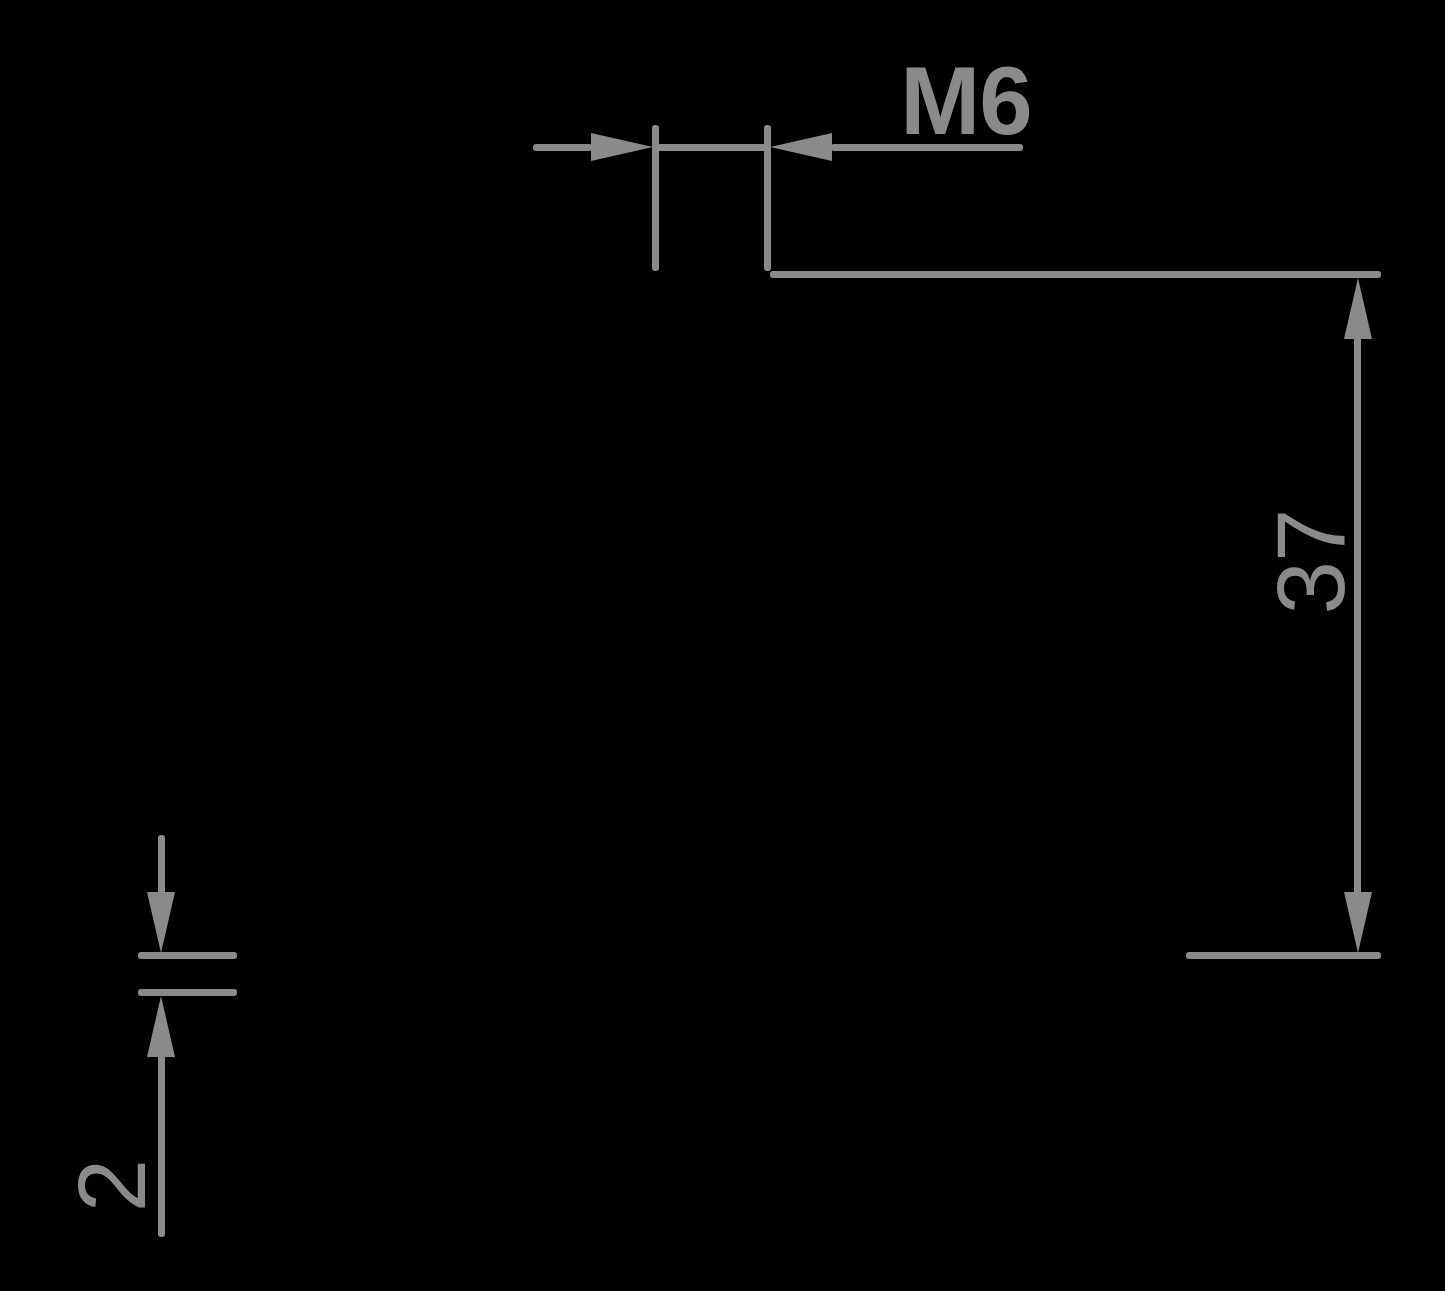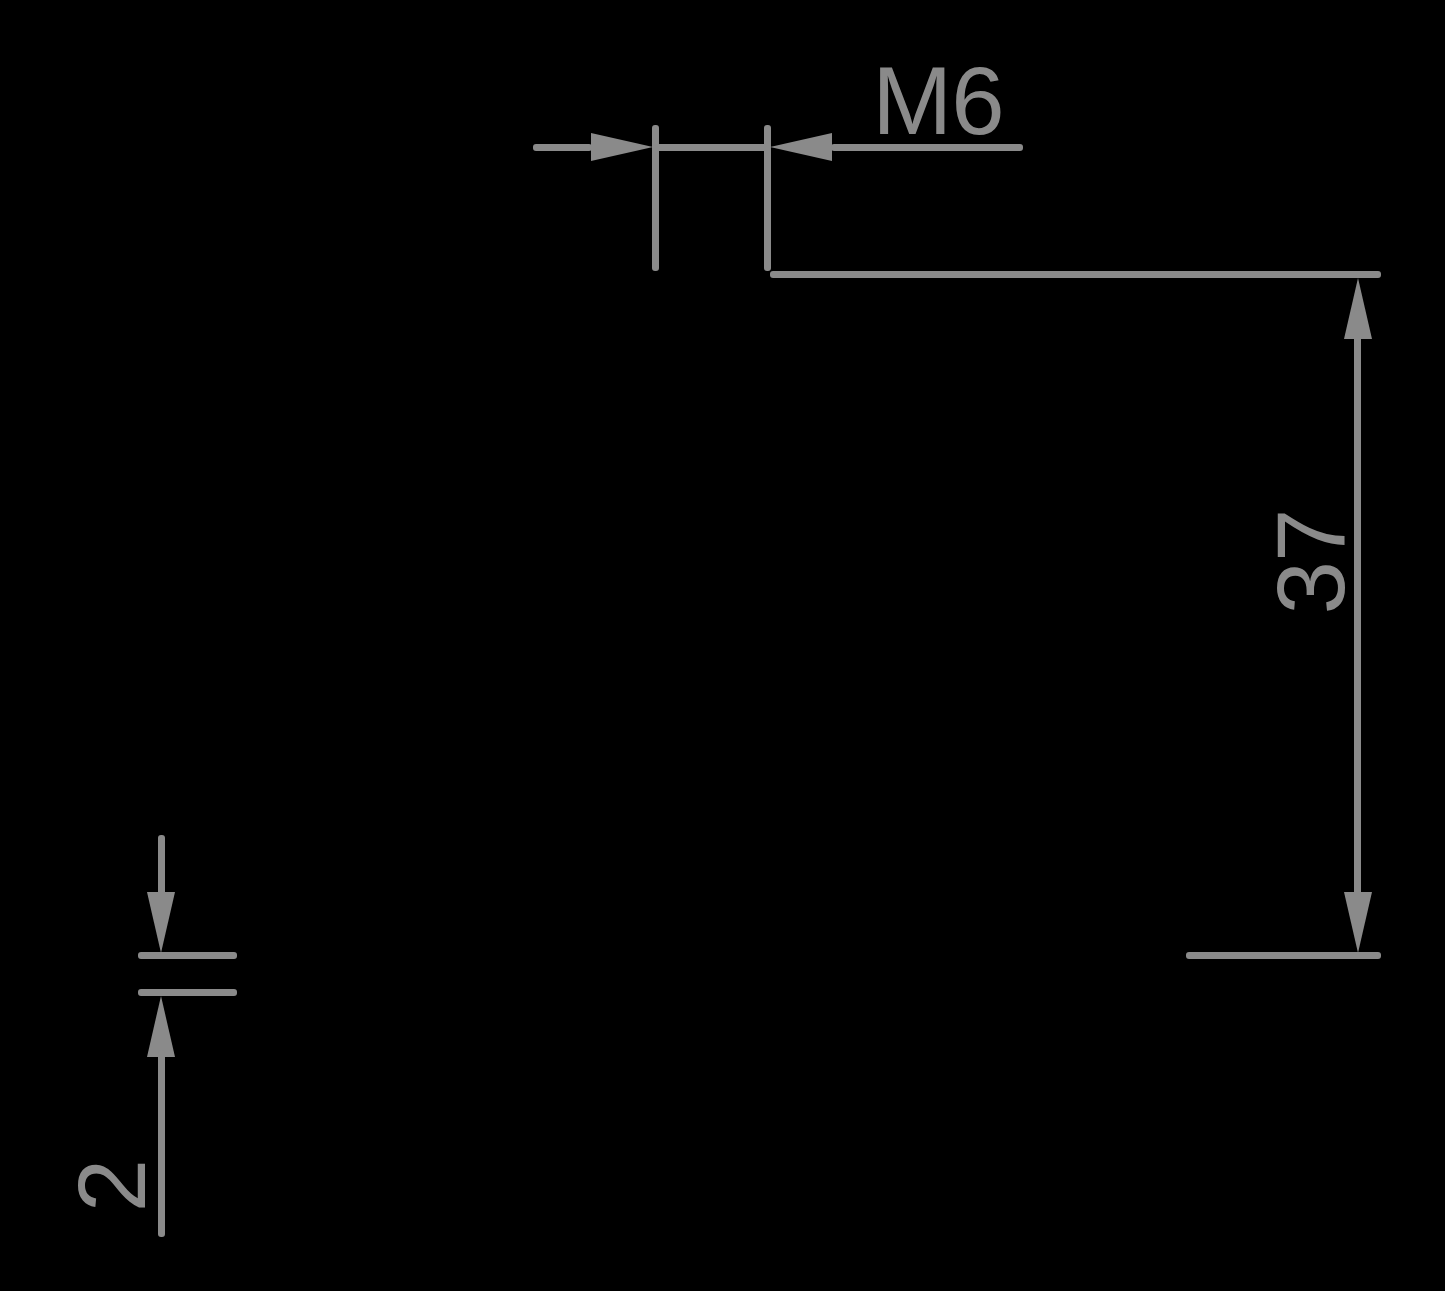--- a/index.html
+++ b/index.html
@@ -56,21 +56,21 @@
   }
   .dim-label.rot {
     transform: translate(-50%, -50%) rotate(-90deg);
   }
 </style>
 </head>
 <body>
 
 <div class="stage">
 
-  <div class="dim-label" style="left: 938px; top: 101px;">M6</div>
+  <div class="dim-label" style="left: 966px; top: 101px; font-weight: bold;">M6</div>
 
   <div class="line" style="left: 533px; top: 144px; width: 59px; height: 7px;"></div>
   <div class="arrow right" style="left: 591px; top: 133px;"></div>
   <div class="line" style="left: 652px; top: 144px; width: 119px; height: 7px;"></div>
   <div class="arrow left" style="left: 770px; top: 133px;"></div>
   <div class="line" style="left: 831px; top: 144px; width: 192px; height: 7px;"></div>
 
   <div class="line" style="left: 652px; top: 125px; width: 7px; height: 146px;"></div>
   <div class="line" style="left: 764px; top: 125px; width: 7px; height: 146px;"></div>
 

